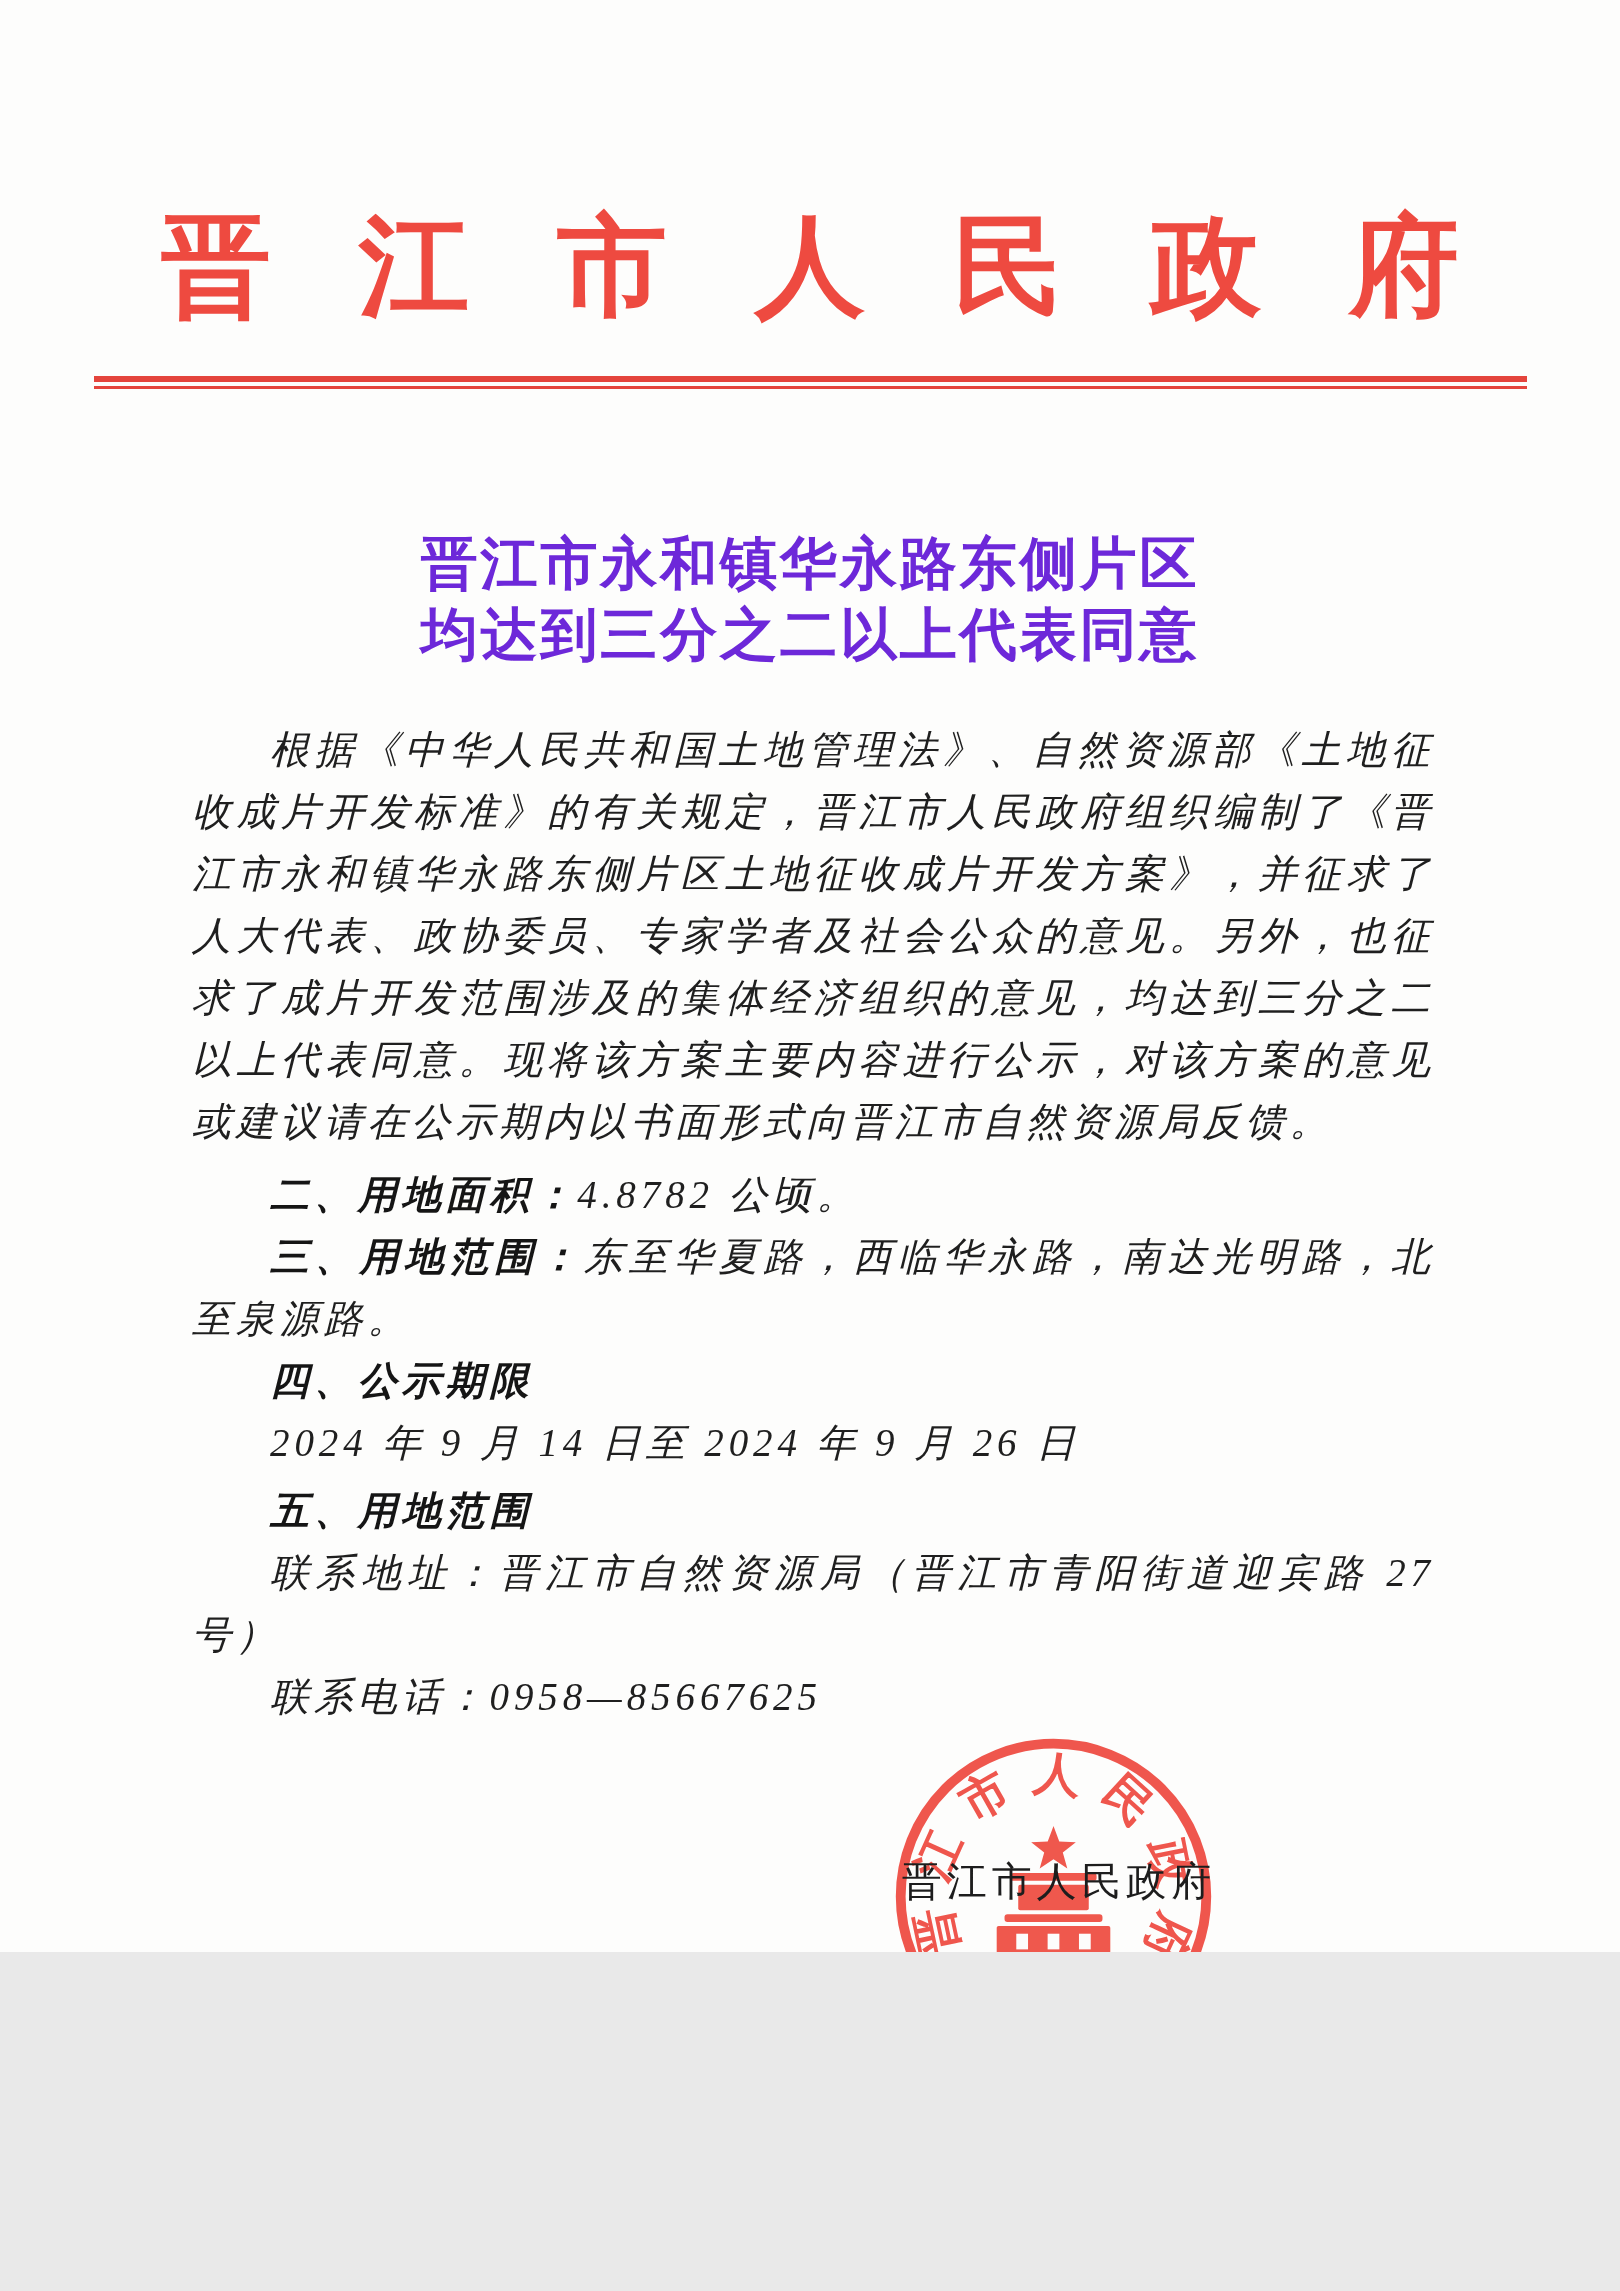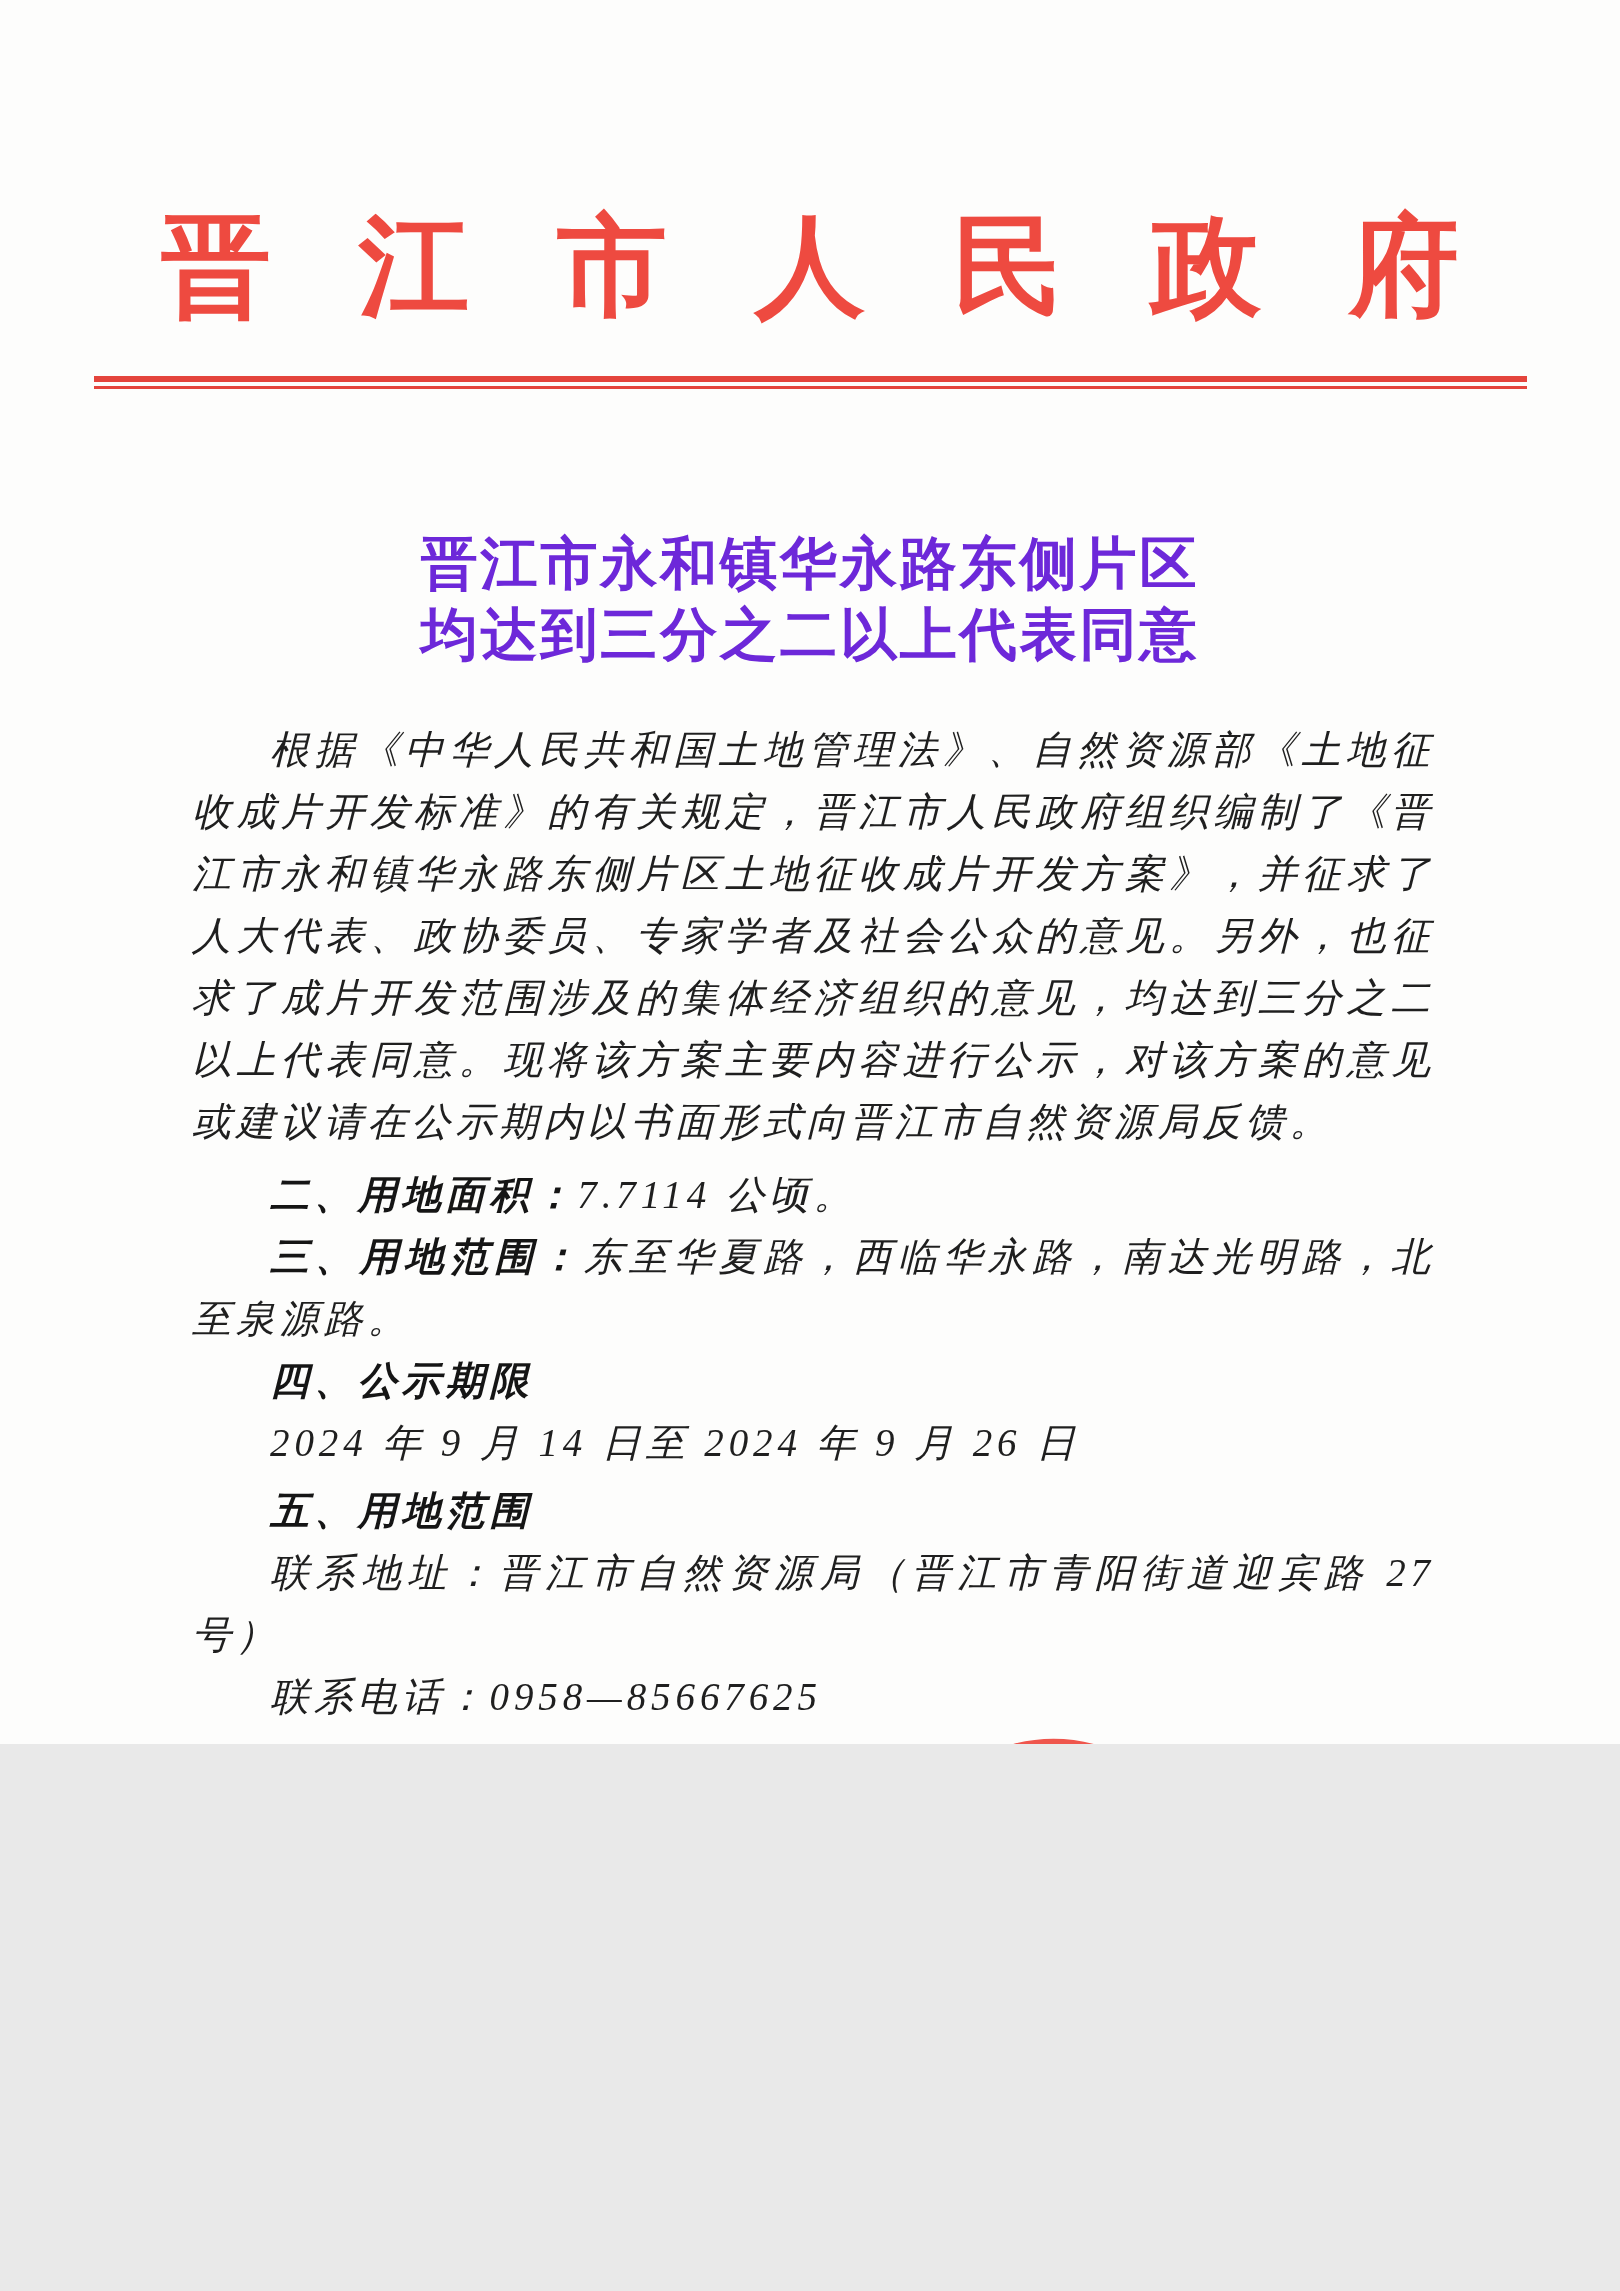--- a/index.html
+++ b/index.html
@@ -4,21 +4,21 @@
 <style>
   :root{
     --red:#ee4a40;
     --rule-red:#e4443c;
     --ink:#1f1f1f;
   }
   *{box-sizing:border-box;}
   html,body{margin:0;padding:0;background:#e9e9e9;}
   .page{
     position:relative;
-    width:1620px;height:1744px;
+    width:1620px;height:1952px;
     margin:0 auto;
     background:#fdfdfc;
     overflow:hidden;
     font-family:"Liberation Serif","DejaVu Serif",serif;
     color:var(--ink);
   }
   
   .agency-head{
     margin:0;
     padding-top:202px;
@@ -111,21 +111,21 @@
 
   <div class="doc-title">
     <div>晋江市永和镇华永路东侧片区</div>
     <div>均达到三分之二以上代表同意</div>
   </div>
 
   <div class="content">
     <p class="indent">根据《中华人民共和国土地管理法》、自然资源部《土地征收成片开发标准》的有关规定，晋江市人民政府组织编制了《晋江市永和镇华永路东侧片区土地征收成片开发方案》，并征求了人大代表、政协委员、专家学者及社会公众的意见。另外，也征求了成片开发范围涉及的集体经济组织的意见，均达到三分之二以上代表同意。现将该方案主要内容进行公示，对该方案的意见或建议请在公示期内以书面形式向晋江市自然资源局反馈。</p>
 
     <div class="items">
-      <p class="indent"><span class="item-label">二、用地面积：</span><span>7.7114 公顷。</span></p>
+      <p class="indent"><span class="item-label">二、用地面积：</span><span>4.8782 公顷。</span></p>
       <p class="indent"><span class="item-label">三、用地范围：</span><span>东至华夏路，西临华永路，南达光明路，北至泉源路。</span></p>
       <p class="indent heading">四、公示期限</p>
       <p class="indent">2024 年 9 月 14 日至 2024 年 9 月 26 日</p>
       <p class="indent heading h5">五、用地范围</p>
       <p class="indent">联系地址：晋江市自然资源局（晋江市青阳街道迎宾路 27 号）</p>
       <p class="indent">联系电话：0958—85667625</p>
     </div>
   </div>
 
   <svg class="seal" viewBox="0 0 340 340" aria-hidden="true">

